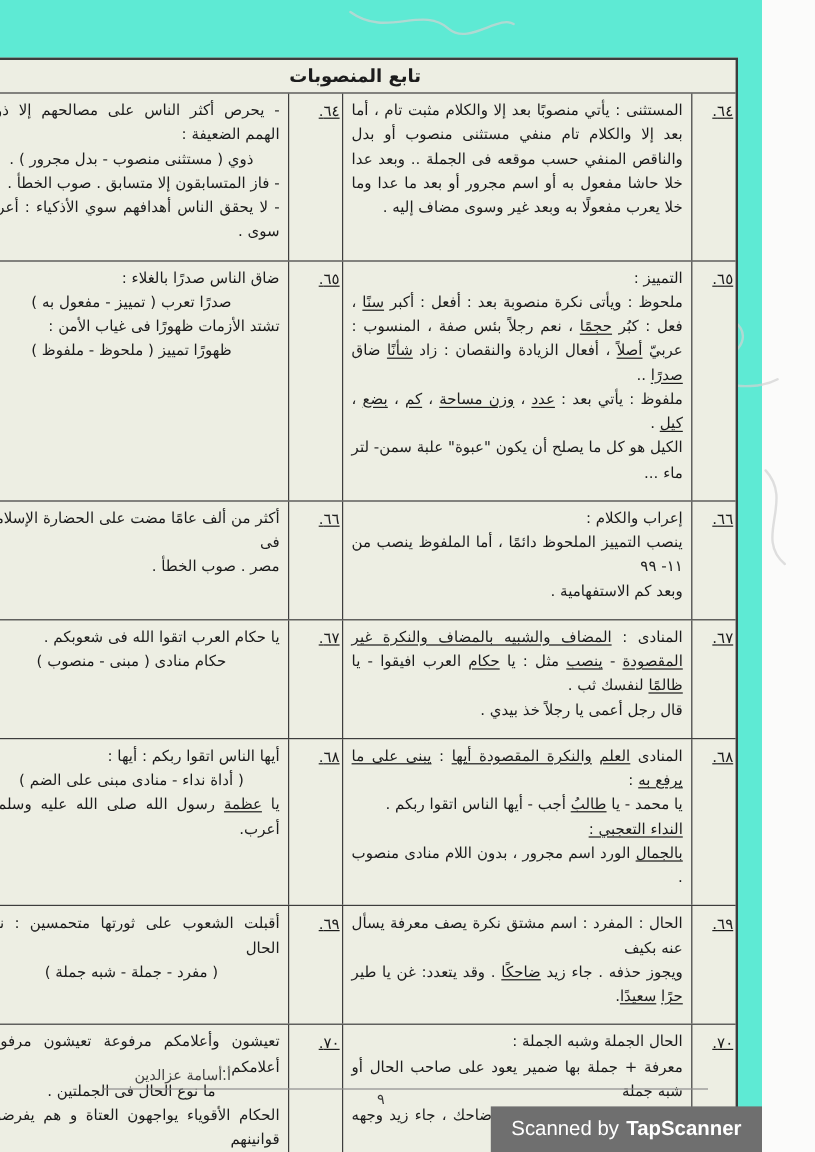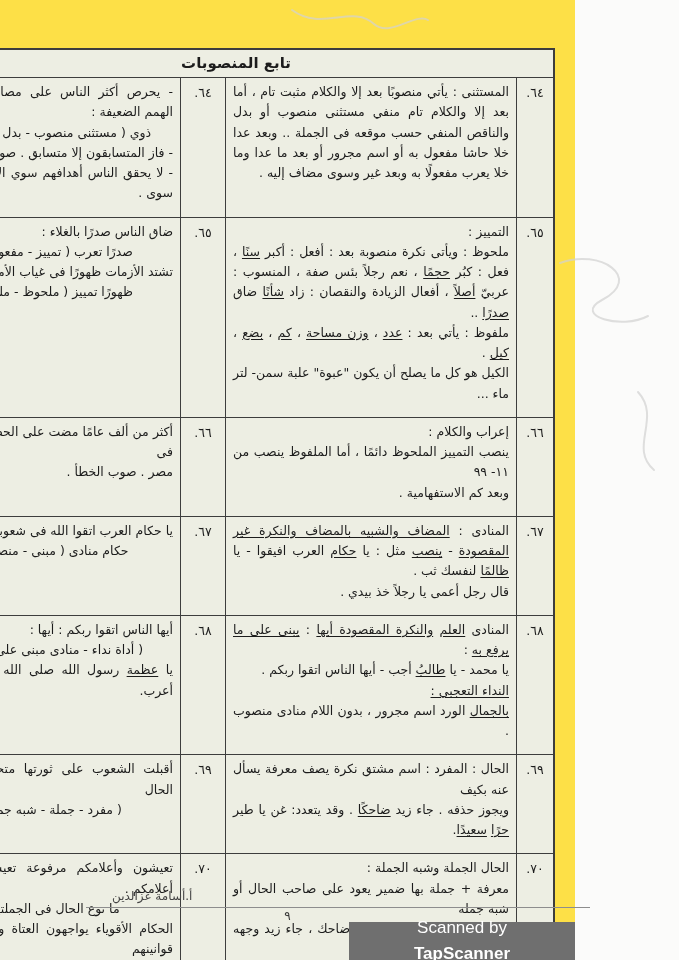--- a/index.html
+++ b/index.html
@@ -5,21 +5,21 @@
   :root{
     --cell_bg:#edeee3;
     --table_border:#3d3d3d;
     --badge_bg:#6f6f6f;
     --badge_text:#ffffff;
     --text:#1c1c1c;
   }
   *{margin:0;padding:0;box-sizing:border-box;}
   html,body{width:679px;height:960px;overflow:hidden;background:#fbfbfa;}
   .page{
-    position:relative;width:575px;height:960px;background:#fde047;
+    position:relative;width:635px;height:960px;background:#5eead4;
     font-family:"DejaVu Sans",sans-serif;color:var(--text);
   }
   
   .doc-table{
     position:absolute;top:48px;right:20px;width:638px;
     border:2px solid var(--table_border);
     background:var(--cell_bg);
     direction:rtl;
   }
   .section-header{
@@ -32,22 +32,23 @@
     grid-template-columns:37px 291px 45px 1fr;
     direction:rtl;
     border-bottom:1.5px solid var(--table_border);
   }
   .t-row:last-child{border-bottom:none;}
   .cell{
     padding:4px 7px 13px;
     font-size:12.5px;line-height:1.62;
   }
   .cell.num{
-    text-align:center;padding:5px 2px 16px;
+    padding:5px 2px 16px;
     border-left:1.5px solid var(--table_border);
+    text-decoration:underline;
   }
   .cell.body{border-left:1.5px solid var(--table_border);}
   .cell.body:last-child{border-left:none;}
   .line{text-align:justify;text-align-last:auto;}
   .line.center{text-align:center;}
   .b{font-weight:normal;}
   .u{text-decoration:underline;text-underline-offset:2px;}
   
   .footer-rule{
     position:absolute;top:907px;left:86px;width:504px;height:0;
@@ -58,21 +59,21 @@
     font-size:12px;color:#3a3a3a;
   }
   .author{
     position:absolute;top:889px;left:112px;
     font-size:12px;color:#444;direction:rtl;
   }
   .scan-badge{
     position:absolute;right:0;top:922px;width:226px;height:38px;
     background:var(--badge_bg);color:var(--badge_text);
     display:flex;align-items:center;justify-content:center;gap:6px;
-    font-family:"Liberation Sans",sans-serif;font-size:17px;flex-direction:column;
+    font-family:"Liberation Sans",sans-serif;font-size:17px;
   }
   .scan-badge .brand{font-weight:bold;}
   
   .scribbles{position:absolute;inset:0;pointer-events:none;}
 </style>
 </head>
 <body>
 
 <div class="page">
 

